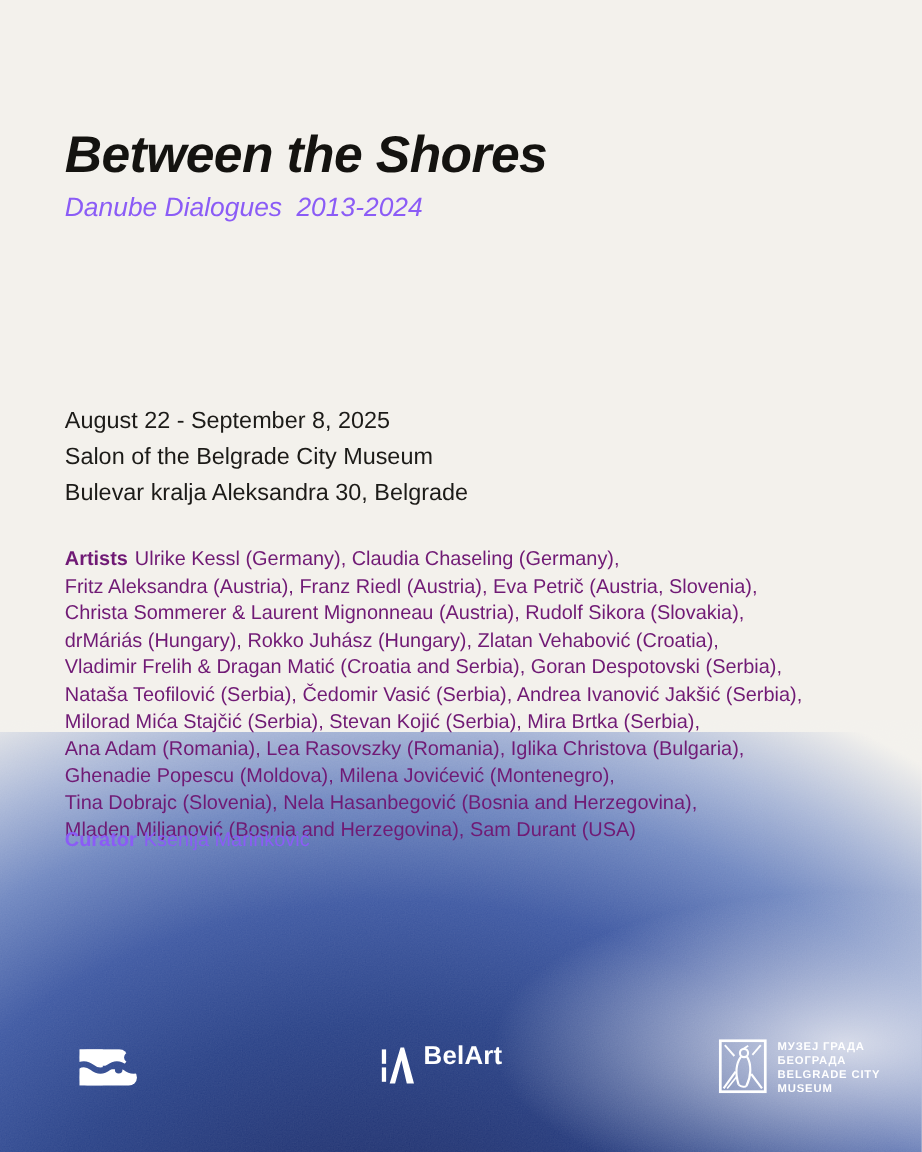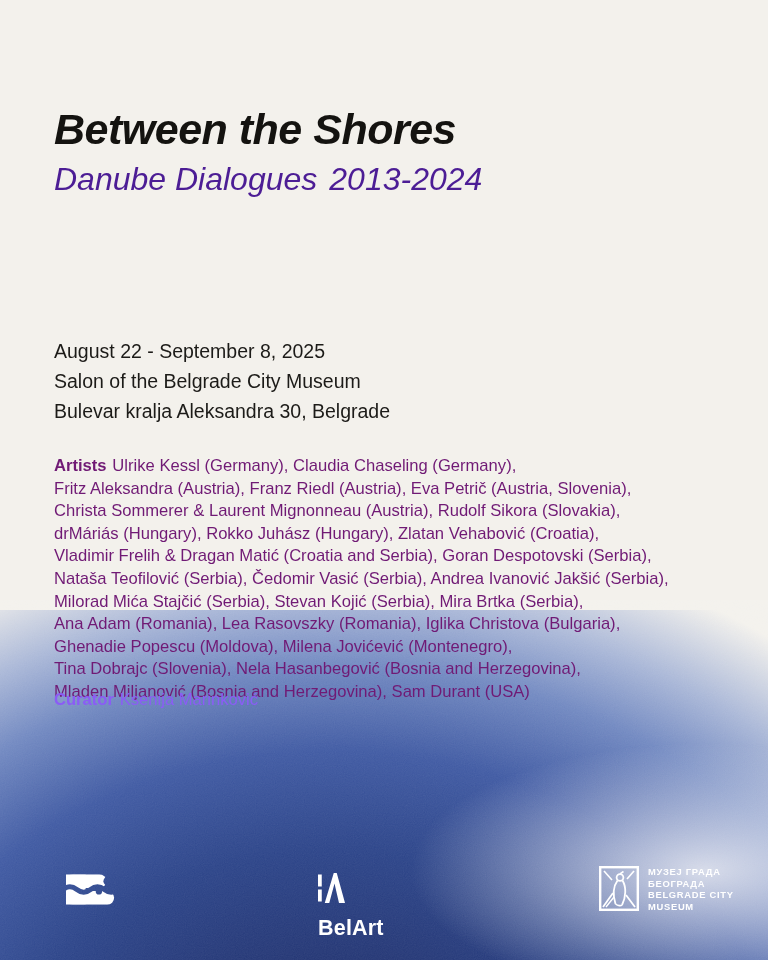--- a/index.html
+++ b/index.html
@@ -18,32 +18,32 @@
         #6d85bf 64%, #a7b5d6 73%, rgba(243,241,236,0) 84%);
   }
   .grain{position:absolute;left:0;bottom:0;pointer-events:none;}
   .title{
     position:absolute;left:54px;top:106px;
     font-size:43px;font-weight:bold;font-style:italic;
     letter-spacing:-0.5px;line-height:1.1;color:#141310;
   }
   .subtitle{
     position:absolute;left:54px;top:160px;
-    font-size:32px;font-style:italic;color:#4c1d95;line-height:1.2;
+    font-size:22px;font-style:italic;color:#8b5cf6;line-height:1.2;
   }
   .subtitle .years{margin-left:12px;}
   .when{position:absolute;left:54px;top:336px;font-size:19.5px;line-height:30px;color:#1c1b18;}
   .when .date{font-weight:normal;}
   .artists{position:absolute;left:54px;top:455px;width:690px;font-size:16.6px;line-height:22.6px;color:#701a75;}
   .artists strong{margin-right:0.35em;}
   .curator{position:absolute;left:54px;top:690px;font-size:16.6px;color:#8b5cf6;}
   .curator strong{margin-right:0.35em;}
   .footer-logo{position:absolute;display:flex;}
   .dd-logo{left:66px;top:874px;}
-  .belart{left:318px;top:868px;gap:8px;flex-direction:column;}
+  .belart{left:318px;top:868px;gap:8px;}
   .belart-label{color:#fff;font-size:21.5px;font-weight:bold;letter-spacing:0.2px;}
   .museum{left:599px;top:866px;gap:9px;}
   .museum-text{color:#fff;font-size:9.4px;font-weight:bold;letter-spacing:0.7px;line-height:11.6px;text-transform:uppercase;}
 </style>
 </head>
 <body>
 
 <div class="glow"></div>
 
 <svg class="grain" width="768" height="360" aria-hidden="true">

